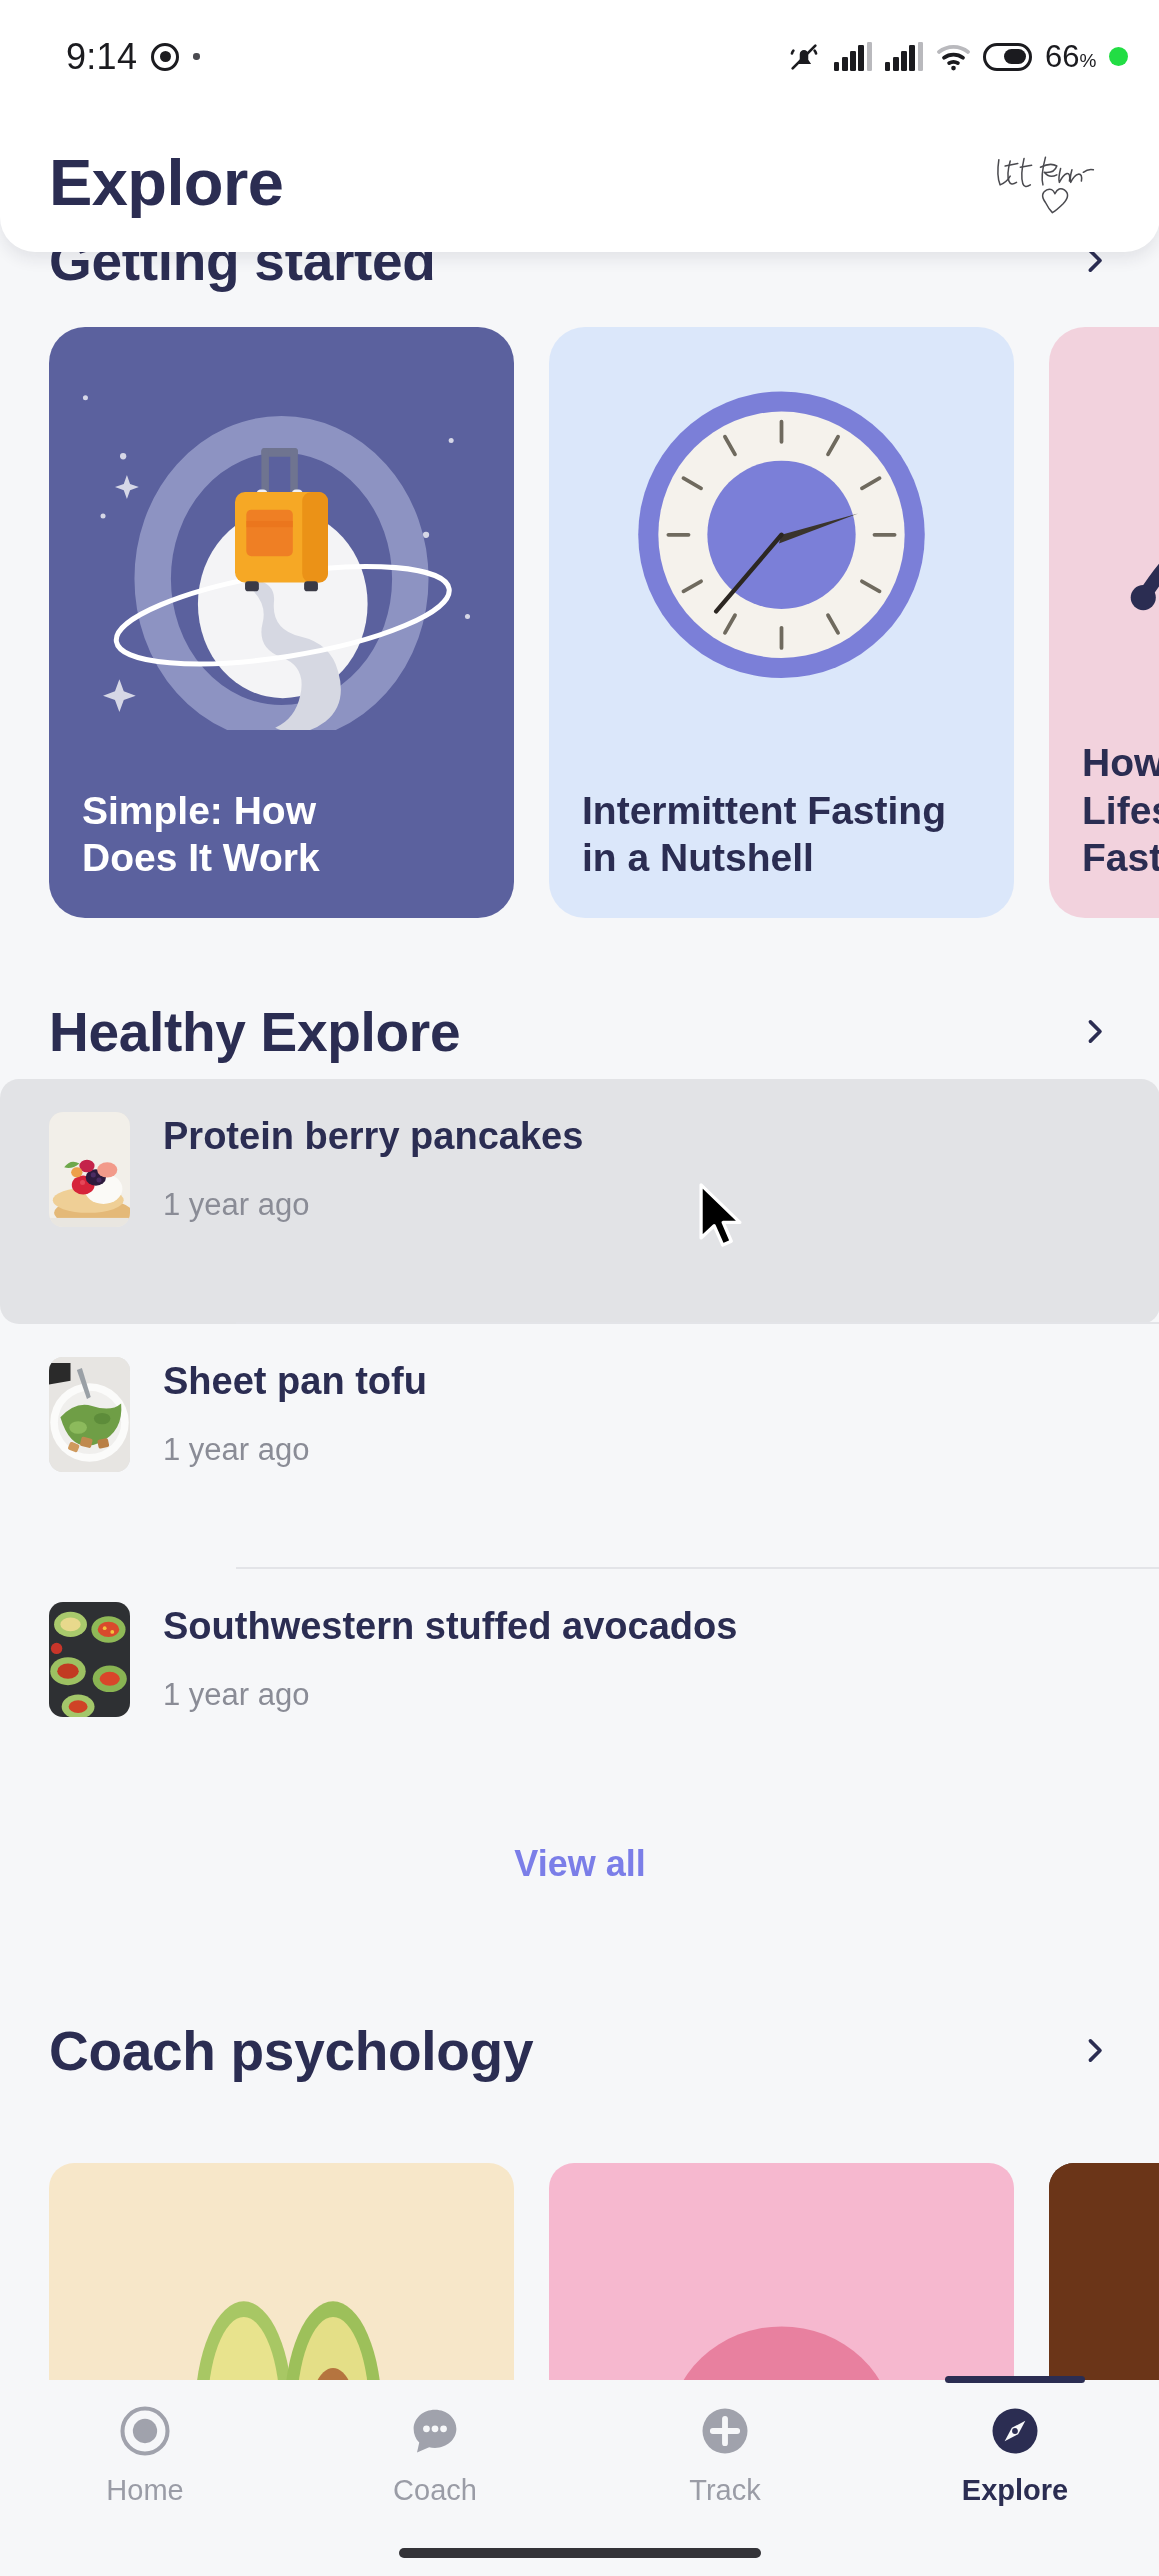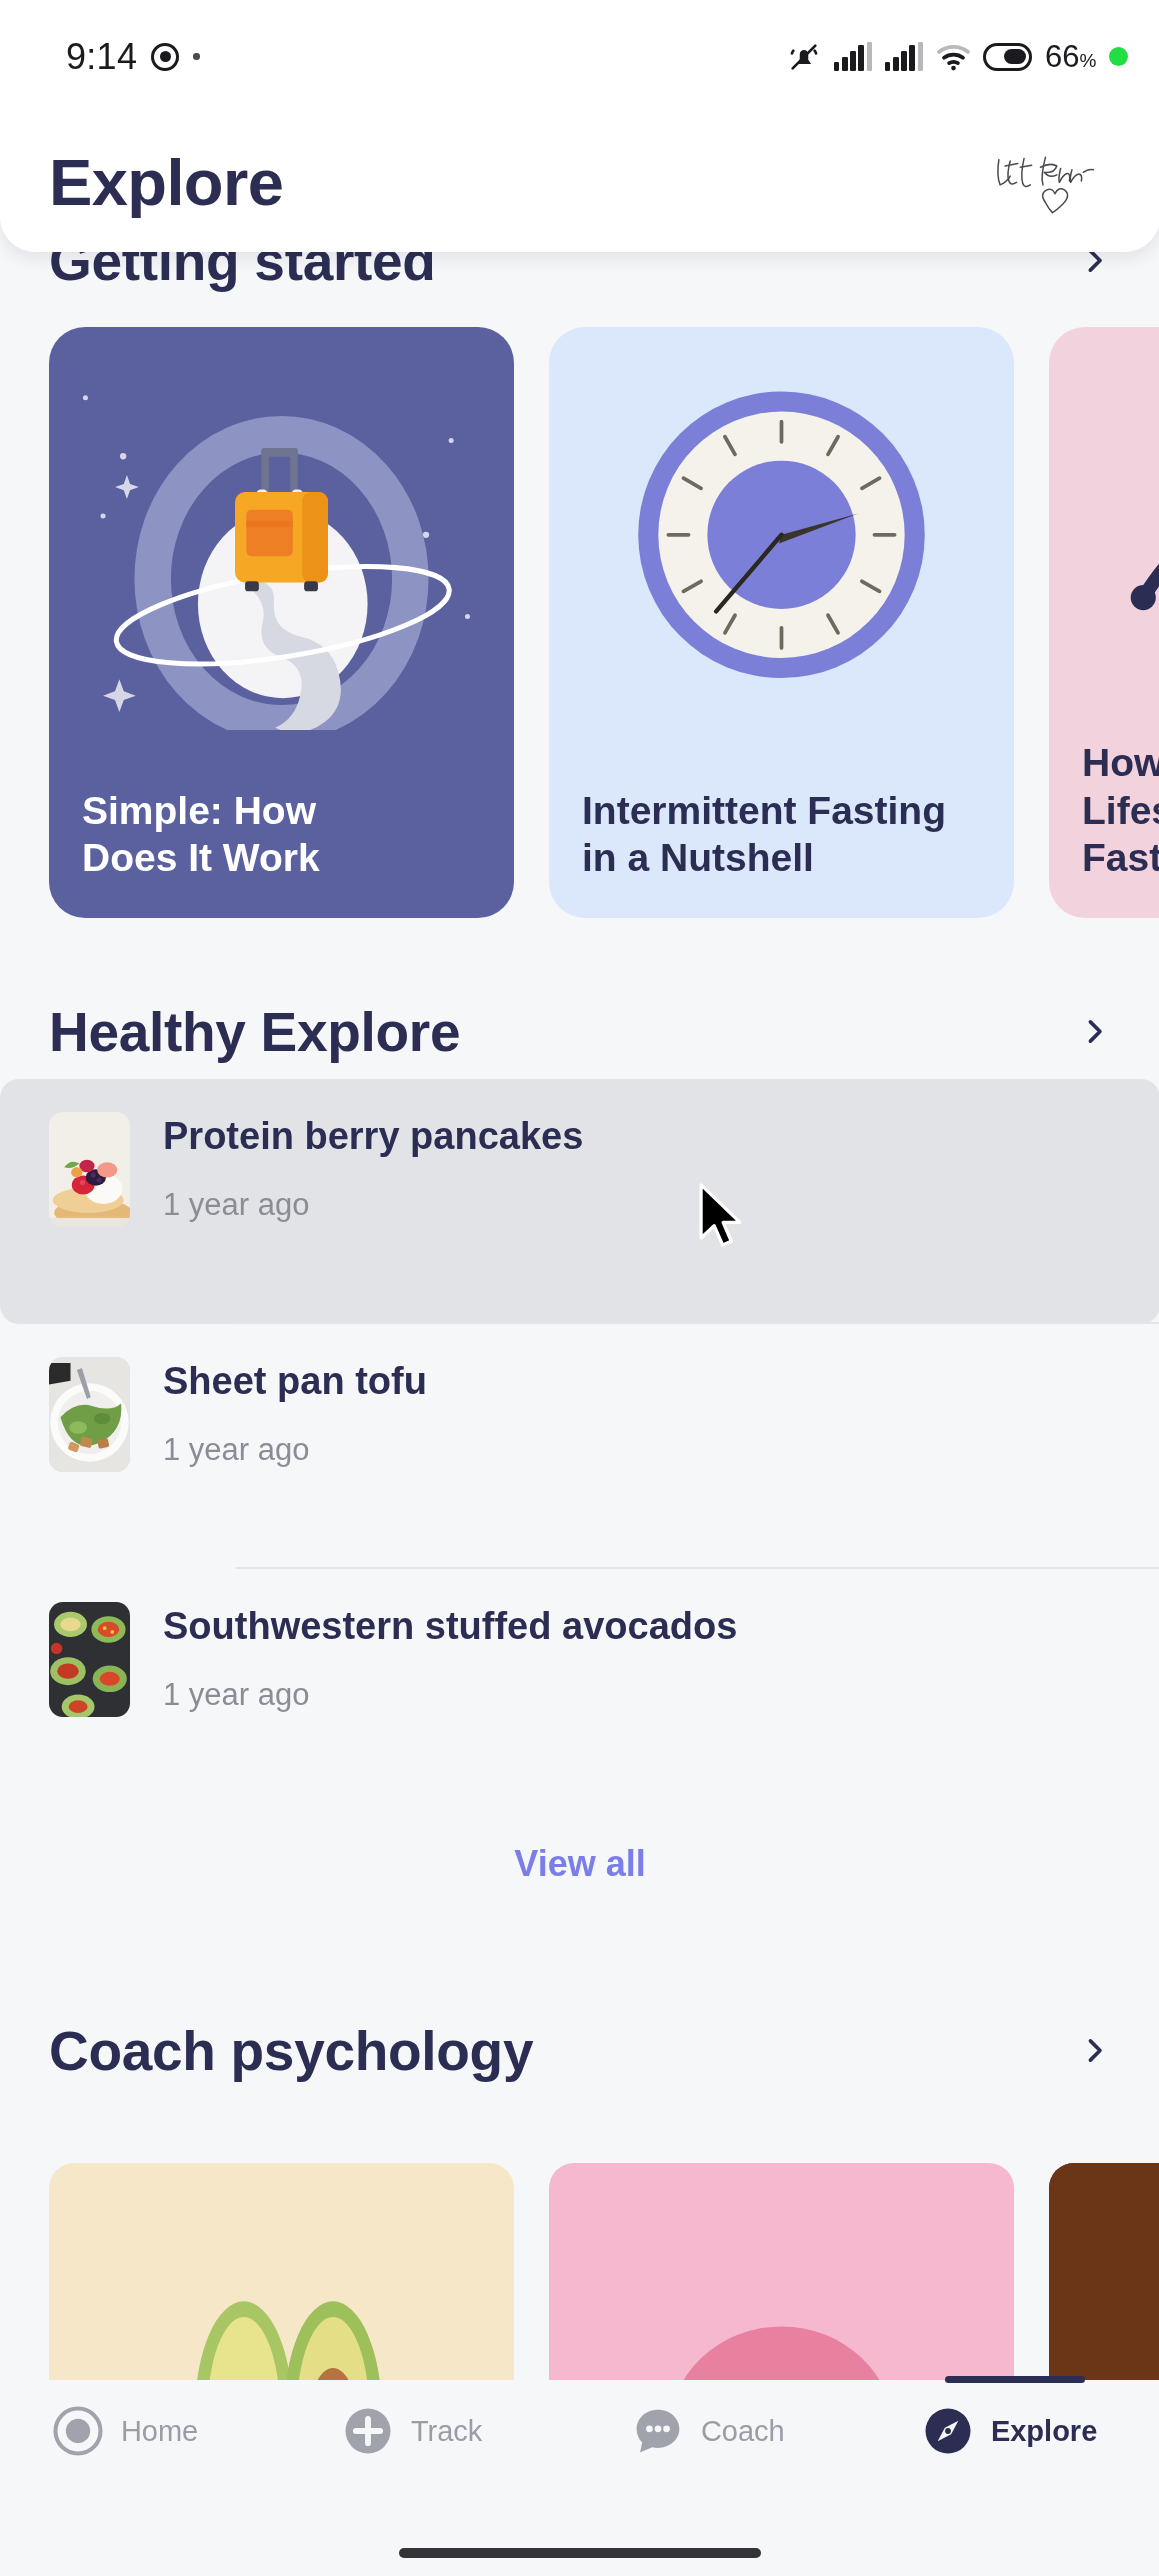--- a/index.html
+++ b/index.html
@@ -118,21 +118,21 @@
      overflow:hidden; position:relative;}
   .psy-card svg{display:block;width:100%;height:100%;}
 
   
   .bottomnav{
     position:absolute; left:0; bottom:0; width:1160px; height:196px;
     background:#f6f7f9; z-index:50;
     display:flex; align-items:flex-start; justify-content:space-around;
     padding-top:24px;
   }
-  .nav-item{ width:189px; display:flex; align-items:center; gap:16.4px;
+  .nav-item{ width:189px; display:flex; flex-direction:column; align-items:center; gap:16.4px;
     position:relative;}
   .nav-icon{ width:54px;height:54px; }
   .nav-label{ font-size:29px; color:#9a9ca6; }
   .nav-item.active .nav-label{ color:#2b2d52; font-weight:700;}
   .nav-indicator{
     position:absolute; top:-28px; left:50%; transform:translateX(-50%);
     width:140px; height:7px; background:#2b2d52; border-radius:5px;
   }
   .home-pill{
     position:absolute; left:50%; transform:translateX(-50%); bottom:17.6px;
@@ -418,34 +418,34 @@
     <div class="nav-item">
       <svg class="nav-icon" viewBox="0 0 24 24">
         <circle cx="12" cy="12" r="10" fill="none" stroke="#a0a2ac" stroke-width="1.8"></circle>
         <circle cx="12" cy="12" r="5.4" fill="#a0a2ac"></circle>
       </svg>
       <div class="nav-label">Home</div>
     </div>
 
     <div class="nav-item">
       <svg class="nav-icon" viewBox="0 0 24 24">
-        <circle cx="12" cy="12" r="10" fill="#a0a2ac"></circle>
-        <path d="M12 6.6v10.8M6.6 12h10.8" stroke="#f6f7f9" stroke-width="2.6" stroke-linecap="round"></path>
-      </svg>
-      <div class="nav-label">Track</div>
-    </div>
-
-    <div class="nav-item">
-      <svg class="nav-icon" viewBox="0 0 24 24">
         <path d="M12 2.5c5.3 0 9.5 3.8 9.5 8.5s-4.2 8.5-9.5 8.5c-.9 0-1.8-.1-2.6-.3L4 21.5l1-4.4C3.4 15.6 2.5 13.4 2.5 11 2.5 6.3 6.7 2.5 12 2.5z" fill="#a0a2ac"></path>
         <circle cx="8.2" cy="11" r="1.5" fill="#f6f7f9"></circle>
         <circle cx="12" cy="11" r="1.5" fill="#f6f7f9"></circle>
         <circle cx="15.8" cy="11" r="1.5" fill="#f6f7f9"></circle>
       </svg>
       <div class="nav-label">Coach</div>
+    </div>
+
+    <div class="nav-item">
+      <svg class="nav-icon" viewBox="0 0 24 24">
+        <circle cx="12" cy="12" r="10" fill="#a0a2ac"></circle>
+        <path d="M12 6.6v10.8M6.6 12h10.8" stroke="#f6f7f9" stroke-width="2.6" stroke-linecap="round"></path>
+      </svg>
+      <div class="nav-label">Track</div>
     </div>
 
     <div class="nav-item active">
       <div class="nav-indicator"></div>
       <svg class="nav-icon" viewBox="0 0 24 24">
         <circle cx="12" cy="12" r="10" fill="#2b2d52"></circle>
         <path d="M16.6 7.4 13.4 13.4 7.4 16.6 10.6 10.6z" fill="#f6f7f9"></path>
         <circle cx="12" cy="12" r="1.3" fill="#2b2d52"></circle>
       </svg>
       <div class="nav-label">Explore</div>

